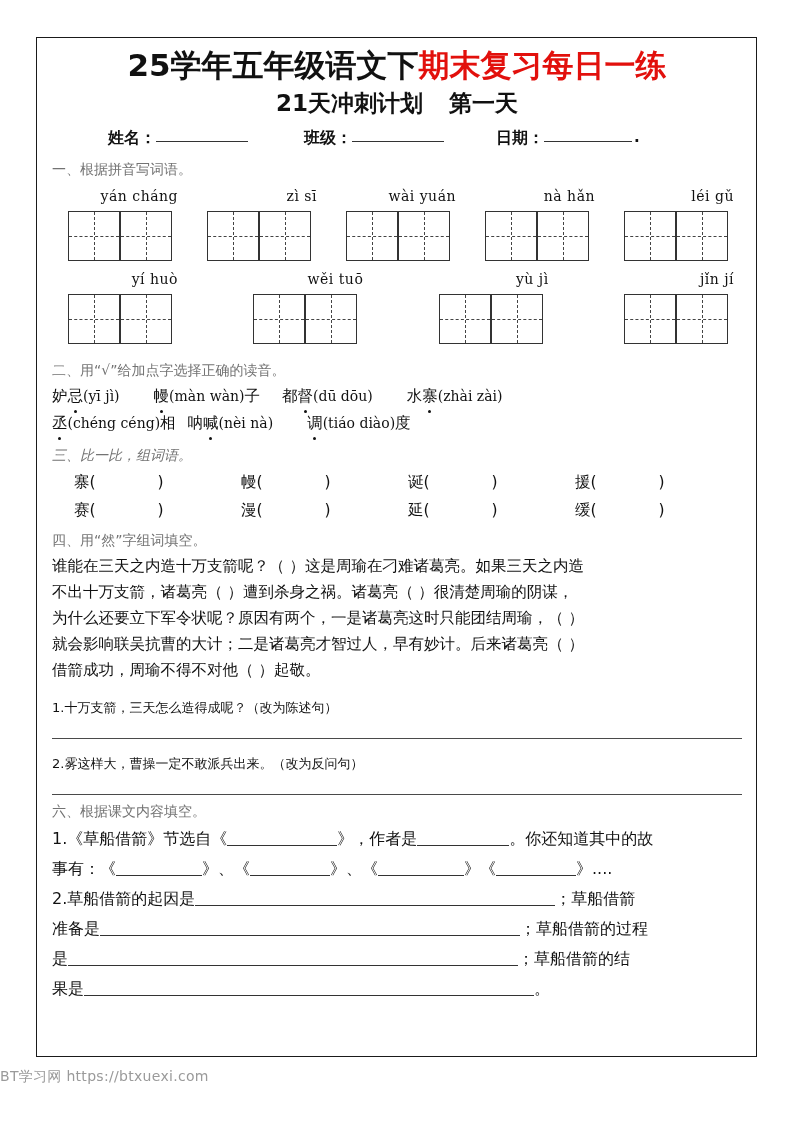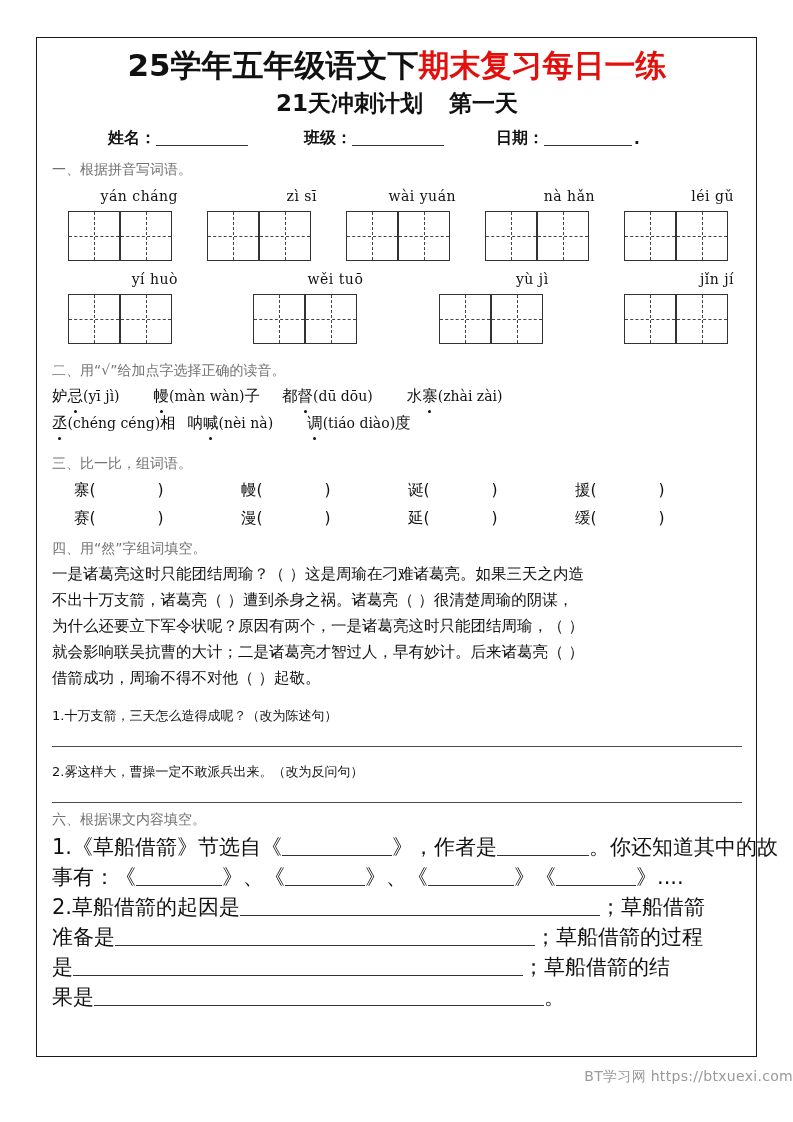--- a/index.html
+++ b/index.html
@@ -58,21 +58,21 @@
   
   .meta-row {
     display: flex;
     align-items: flex-end;
     font-size: 16px;
     font-weight: bold;
     margin-top: 9px;
     padding-left: 56px;
     color: #111111;
   }
-  .meta-item { display: flex; align-items: center; }
+  .meta-item { display: flex; align-items: flex-start; }
   .meta-label { white-space: nowrap; }
   .blank-line {
     display: inline-block;
     border-bottom: 1.4px solid #333;
     height: 13px;
   }
   .w-name { width: 92px; }
   .w-class { width: 92px; }
   .w-date { width: 88px; }
   .meta-gap-1 { width: 56px; }
@@ -183,21 +183,21 @@
   .answer-rule {
     border-bottom: 1.3px solid #4a4a4a;
     height: 1px;
     margin: 16px 0 4px 0;
     width: 100%;
   }
   .q-line { font-size: 13px; line-height: 26px; margin-top: 12px; }
 
   
   .fill-line {
-    font-size: 21px;
+    font-size: 16px;
     line-height: 30px;
     white-space: nowrap;
   }
   .u {
     display: inline-block;
     border-bottom: 1.3px solid #333;
     height: 14px;
     vertical-align: -2px;
   }
   .u-110 { width: 110px; }
@@ -207,21 +207,21 @@
   .u-360 { width: 360px; }
   .u-420 { width: 420px; }
   .u-450 { width: 450px; }
 
   
   .footer {
     position: absolute;
     left: 0;
     right: 0;
     top: 1068px;
-    text-align: right;
+    text-align: left;
     font-size: 14px;
     color: #9a9a9a;
     letter-spacing: 0.3px;
   }
 </style>
 </head>
 <body>
 
 <div class="page-frame"></div>
 
@@ -330,37 +330,37 @@
   <div class="sec-head" style="margin-top:14px;">二、用“√”给加点字选择正确的读音。</div>
 
   <div class="choice-line">
     <span class="choice-item"><span>妒</span><span class="dotted-char">忌</span><span></span><span class="py">(yī    jì)</span></span><span class="sp-lg"></span><span class="choice-item"><span></span><span class="dotted-char">幔</span><span class="py">(màn  wàn)</span><span>子</span></span><span class="sp-md"></span><span class="choice-item"><span>都</span><span class="dotted-char">督</span><span class="py">(dū    dōu)</span></span><span class="sp-lg"></span><span class="choice-item"><span>水</span><span class="dotted-char">寨</span><span class="py">(zhài  zài)</span></span>
   </div>
 
   <div class="choice-line">
     <span class="choice-item"><span class="dotted-char">丞</span><span class="py">(chéng  céng)</span><span>相</span></span><span class="sp-sm"></span><span class="choice-item"><span>呐</span><span class="dotted-char">喊</span><span class="py">(nèi   nà)</span></span><span class="sp-lg"></span><span class="choice-item"><span class="dotted-char">调</span><span class="py">(tiáo  diào)</span><span>度</span></span>
   </div>
 
-  <div class="sec-head" style="margin-top:14px;">三、比一比，组词语。</div>
+  <div class="sec-head" style="margin-top:6px;font-style:italic;">三、比一比，组词语。</div>
 
   <div class="compare-row">
     <span class="compare-cell"><span>寨(</span><span class="paren-space"></span><span>)</span></span>
     <span class="compare-cell"><span>幔(</span><span class="paren-space"></span><span>)</span></span>
     <span class="compare-cell"><span>诞(</span><span class="paren-space"></span><span>)</span></span>
     <span class="compare-cell"><span>援(</span><span class="paren-space"></span><span>)</span></span>
   </div>
   <div class="compare-row">
     <span class="compare-cell"><span>赛(</span><span class="paren-space"></span><span>)</span></span>
     <span class="compare-cell"><span>漫(</span><span class="paren-space"></span><span>)</span></span>
     <span class="compare-cell"><span>延(</span><span class="paren-space"></span><span>)</span></span>
     <span class="compare-cell"><span>缓(</span><span class="paren-space"></span><span>)</span></span>
   </div>
 
   <div class="sec-head" style="margin-top:4px;">四、用“然”字组词填空。</div>
-  <div class="body-line">一是诸葛亮这时只能团结周瑜？（        ）这是周瑜在刁难诸葛亮。如果三天之内造</div>
+  <div class="body-line">谁能在三天之内造十万支箭呢？（        ）这是周瑜在刁难诸葛亮。如果三天之内造</div>
   <div class="body-line">不出十万支箭，诸葛亮（        ）遭到杀身之祸。诸葛亮（        ）很清楚周瑜的阴谋，</div>
   <div class="body-line">为什么还要立下军令状呢？原因有两个，一是诸葛亮这时只能团结周瑜，（        ）</div>
   <div class="body-line">就会影响联吴抗曹的大计；二是诸葛亮才智过人，早有妙计。后来诸葛亮（        ）</div>
   <div class="body-line">借箭成功，周瑜不得不对他（        ）起敬。</div>
 
   <div class="q-line">1.十万支箭，三天怎么造得成呢？（改为陈述句）</div>
   <div class="answer-rule"></div>
   <div class="q-line">2.雾这样大，曹操一定不敢派兵出来。（改为反问句）</div>
   <div class="answer-rule"></div>
 

